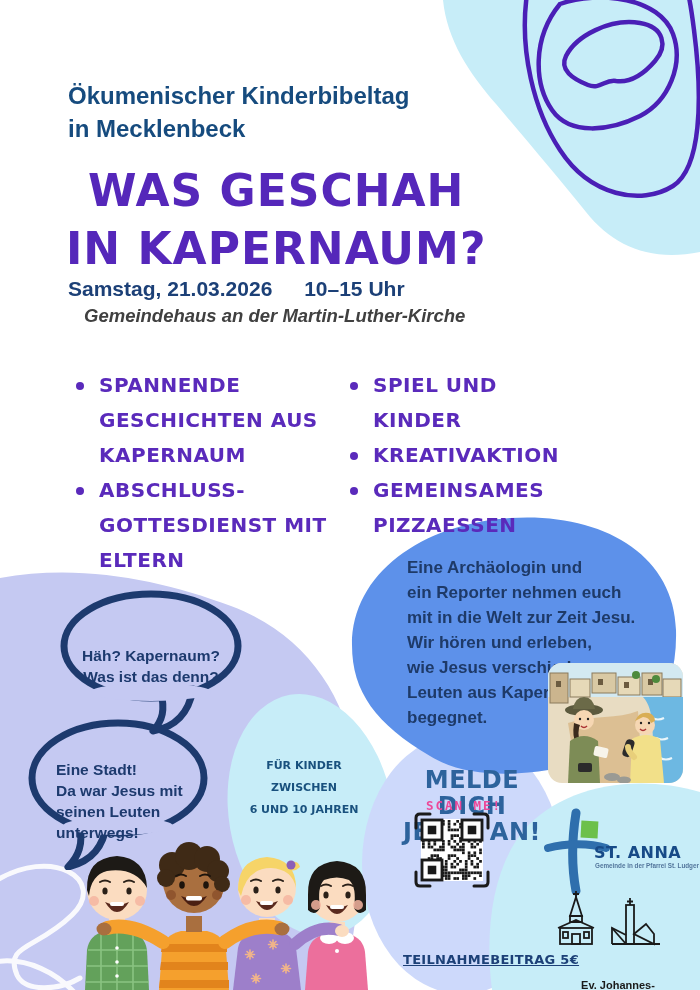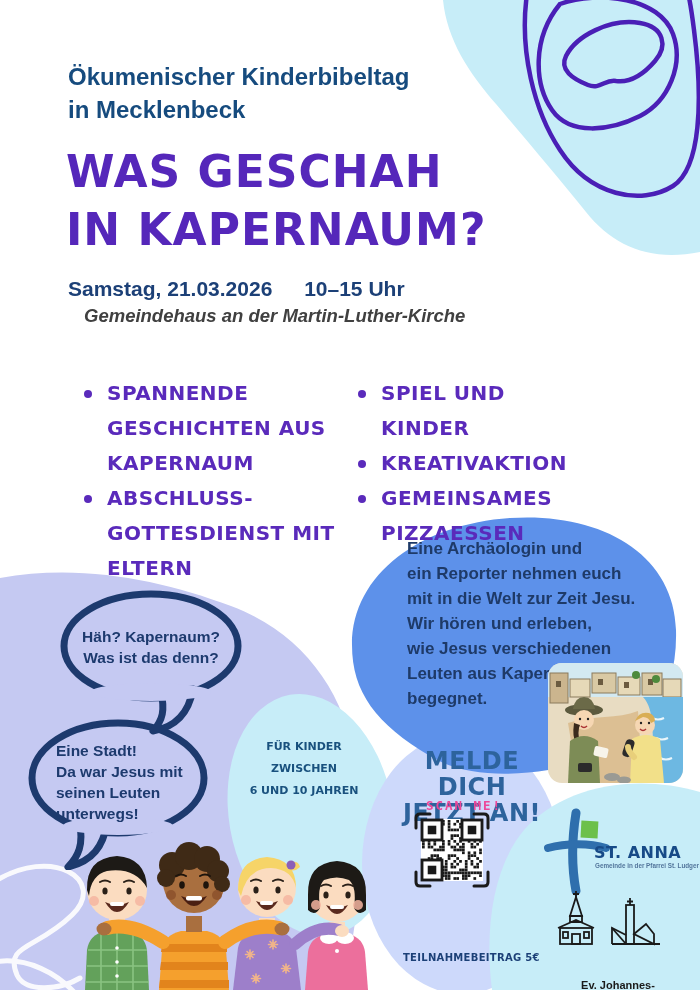--- a/index.html
+++ b/index.html
@@ -1,48 +1,48 @@
 <!DOCTYPE html>
 <html><head>
 <meta charset="utf-8">
 <style>
   html,body{margin:0;padding:0;background:#e9e9e9;}
   #poster{position:relative;width:700px;height:990px;margin:0 auto;background:#fff;overflow:hidden;
           font-family:"Liberation Sans",sans-serif;}
   .abs{position:absolute;}
-  .prelines{white-space:pre-line;}
+  .prelines{white-space:pre-line;margin-top:19px;}
   
   .kicker{left:68px;top:60px;font-size:24px;line-height:33px;font-weight:bold;color:#164b7e;}
   .title{left:66px;top:143px;font-family:"DejaVu Sans",sans-serif;font-size:44px;line-height:58px;
-         font-weight:800;color:#5527ba;letter-spacing:1px;}
+         font-weight:800;color:#5527ba;letter-spacing:1px;text-align:center;}
   .dateline{left:68px;top:277px;font-size:21px;font-weight:bold;color:#1c4077;text-align:right;}
   .dateline .gap{display:inline-block;width:26px;}
   .location{left:84px;top:305px;font-size:18.5px;font-weight:bold;color:#404040;font-style:italic;}
   
-  ul.blist{margin:12px;padding:0;list-style:none;font-family:"DejaVu Sans",sans-serif;
+  ul.blist{margin:4px;padding:0;list-style:none;font-family:"DejaVu Sans",sans-serif;
            font-weight:800;color:#5a2abb;font-size:20px;line-height:35px;letter-spacing:.5px;}
   ul.blist li{position:relative;padding-left:27px;}
   ul.blist li::before{content:"";position:absolute;left:4px;top:14px;width:8px;height:8px;
            border-radius:50%;background:#5a2abb;}
   .blist-left{left:68px;top:364px;width:258px;}
   .blist-right{left:342px;top:364px;width:245px;}
   
   .bubble-text{position:absolute;font-size:15.5px;line-height:21px;font-weight:bold;color:#1d3a6e;}
   
   .intro{left:407px;top:536px;width:260px;font-size:17px;line-height:25px;font-weight:bold;color:#1e3a68;}
   
   .audience{left:220px;top:736px;width:168px;text-align:center;font-family:"DejaVu Sans",sans-serif;
             font-weight:800;font-size:11px;line-height:22px;color:#19517e;}
   
   .cta{left:392px;top:748px;width:160px;text-align:center;font-family:"DejaVu Sans",sans-serif;
        font-weight:800;font-size:24px;line-height:26px;color:#2d639c;letter-spacing:.5px;}
   .scan{left:384px;top:798px;width:160px;text-align:center;font-family:"DejaVu Sans Mono",monospace;
         font-weight:bold;font-size:12.5px;color:#ec4899;letter-spacing:2px;}
   .fee{left:403px;top:952px;font-family:"DejaVu Sans",sans-serif;font-weight:800;
-       font-size:10px;color:#1c4077;letter-spacing:.3px;}
+       font-size:13px;color:#1c4077;letter-spacing:.3px;text-decoration:underline;}
   
   .stanna-name{left:594px;top:843px;font-size:16px;font-weight:800;color:#174a87;
                font-family:"DejaVu Sans",sans-serif;letter-spacing:.5px;}
   .stanna-sub{left:595px;top:862px;font-size:6.3px;color:#52759b;font-weight:bold;}
   .johannes-label{left:536px;top:948px;width:164px;text-align:center;font-size:11px;
                font-weight:bold;color:#1a1a1a;margin-top:31px;}
   .illu{left:548px;top:663px;width:135px;height:120px;border-radius:14px;overflow:hidden;}
 </style>
 </head>
 <body>

